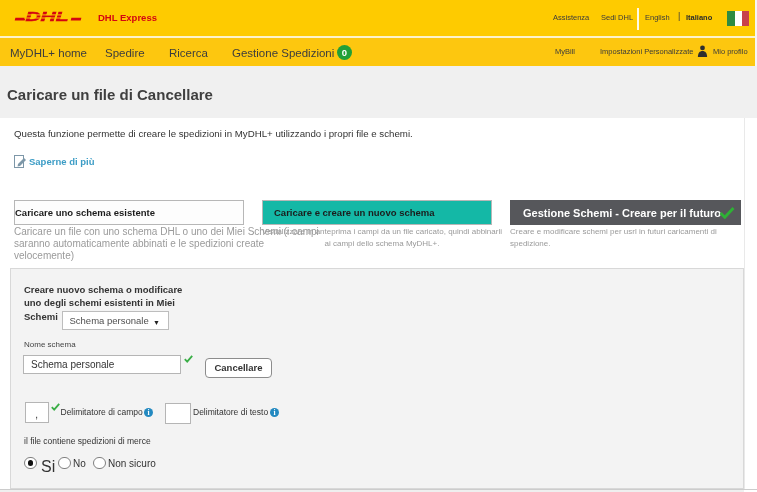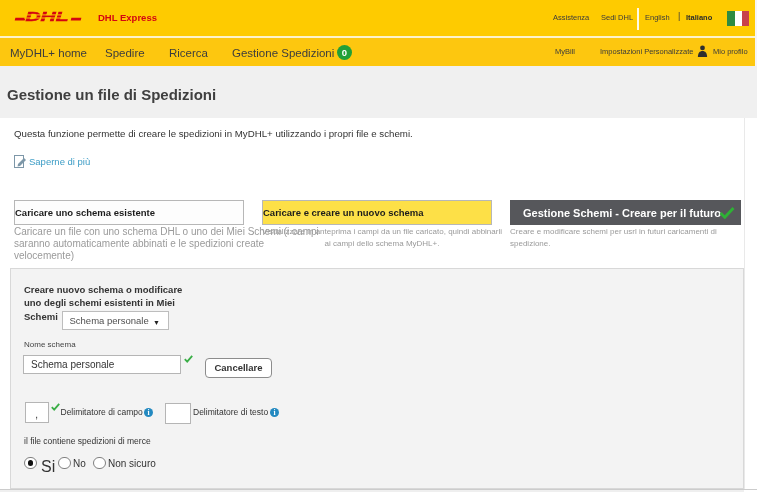--- a/index.html
+++ b/index.html
@@ -48,33 +48,33 @@
 
 <div class="abs" style="left:555px;top:47px;font-size:7.5px;color:#3b3b3b;">MyBill</div>
 <div class="abs" style="left:600px;top:47px;font-size:7.5px;color:#3b3b3b;">Impostazioni Personalizzate</div>
 <svg class="abs" style="left:697px;top:45px;" width="11" height="12" viewBox="0 0 11 12">
   <circle cx="5.5" cy="2.9" r="2.4" fill="#2e2e2e"></circle>
   <path d="M0.9 12 C0.9 8.2 2.7 6.1 5.5 6.1 C8.3 6.1 10.1 8.2 10.1 12 Z" fill="#2e2e2e"></path>
 </svg>
 <div class="abs" style="left:713px;top:47px;font-size:7.5px;color:#3b3b3b;">Mio profilo</div>
 
 <div class="abs" style="left:0;top:66px;width:757px;height:52px;background:#f0f0f0;"></div>
-<div class="abs" style="left:7px;top:86px;font-size:15px;font-weight:bold;color:#3f3f3f;">Gestione un file di Spedizioni</div>
+<div class="abs" style="left:7px;top:86px;font-size:15px;font-weight:bold;color:#3f3f3f;">Caricare un file di Cancellare</div>
 
 <div class="abs" style="left:744px;top:118px;width:1px;height:371px;background:#e9e9e9;"></div>
 <div class="abs" style="left:14px;top:128px;font-size:9.7px;color:#333;text-align:center;">Questa funzione permette di creare le spedizioni in MyDHL+ utilizzando i propri file e schemi.</div>
 
 <svg class="abs" style="left:14px;top:155px;" width="13" height="13" viewBox="0 0 13 13">
   <rect x="0.5" y="0.5" width="9" height="12" fill="none" stroke="#7d97a8" stroke-width="1"></rect>
   <path d="M4 9 L10 3 L12 5 L6 11 L3.5 11.5 Z" fill="#7d97a8"></path>
 </svg>
-<div class="abs" style="left:29px;top:156px;font-size:9.5px;color:#3d9dc6;">Saperne di più</div>
+<div class="abs" style="left:29px;top:156px;font-size:9.5px;color:#3d9dc6;font-weight:bold;">Saperne di più</div>
 
 <div class="abs" style="left:14px;top:200px;width:230px;height:25px;background:#fdfdfd;border:1px solid #b7b7b7;font-size:9.5px;font-weight:bold;color:#1c1c1c;line-height:24px;">Caricare uno schema esistente</div>
-<div class="abs" style="left:262px;top:200px;width:230px;height:25px;background:#fde047;border:1px solid #b7b7b7;font-size:9.5px;font-weight:bold;color:#1c1c1c;line-height:24px;">Caricare e creare un nuovo schema</div>
+<div class="abs" style="left:262px;top:200px;width:230px;height:25px;background:#14b8a6;border:1px solid #b7b7b7;font-size:9.5px;font-weight:bold;color:#1c1c1c;line-height:24px;padding-left:11px;">Caricare e creare un nuovo schema</div>
 <div class="abs" style="left:510px;top:200px;width:231px;height:25px;background:#56575b;border:1px solid #56575b;font-size:11px;font-weight:bold;color:#fff;line-height:24px;padding-left:12px;">Gestione Schemi - Creare per il futuro</div>
 <svg class="abs" style="left:719px;top:207px;" width="16" height="12" viewBox="0 0 16 12">
   <polyline points="1.5,6 5.8,10.3 14.5,1" fill="none" stroke="#2eb135" stroke-width="2.8"></polyline>
 </svg>
 
 <div class="abs" style="left:14px;top:226px;font-size:10px;line-height:12px;color:#9a9a9a;">Caricare un file con uno schema DHL o uno dei Miei Schemi (i campi<br>saranno automaticamente abbinati e le spedizioni create<br>velocemente)</div>
 <div class="abs" style="left:262px;top:226px;font-size:8px;line-height:12px;color:#9a9a9a;text-align:center;">Visualizzare in anteprima i campi da un file caricato, quindi abbinarli<br>ai campi dello schema MyDHL+.</div>
 <div class="abs" style="left:510px;top:226px;font-size:8px;line-height:12px;color:#9a9a9a;">Creare e modificare schemi per usrl in futuri caricamenti di<br>spedizione.</div>
 
 <div class="abs" style="left:10px;top:268px;width:734px;height:221px;background:#f3f3f3;border:1px solid #d8d8d8;"></div>

